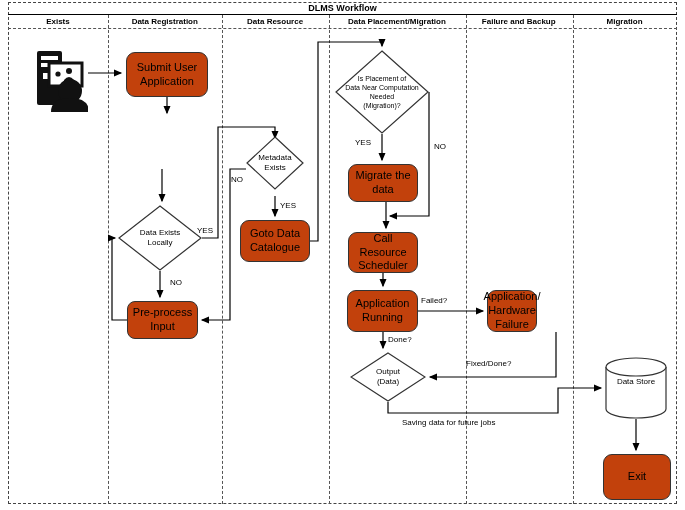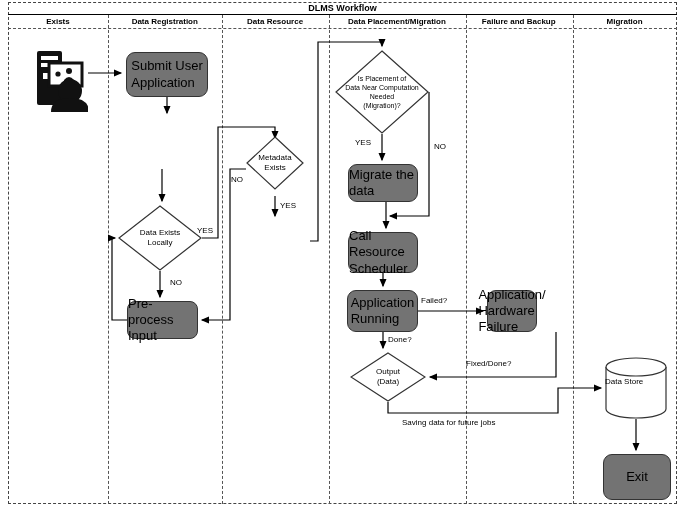--- a/index.html
+++ b/index.html
@@ -10,35 +10,35 @@
   #title-row{position:absolute;left:8px;top:2px;width:669px;height:13px;
          border-bottom:1px solid #000;box-sizing:border-box;
          display:flex;align-items:center;justify-content:center;
          font-size:9px;font-weight:bold;}
   #header-row{position:absolute;left:8px;top:15px;width:669px;height:14px;
          border-bottom:1px dashed #555;box-sizing:border-box;display:flex;}
   .hcell{display:flex;align-items:center;justify-content:center;
          font-size:8px;font-weight:bold;box-sizing:border-box;}
   .vline{position:absolute;top:15px;height:489px;width:0;
          border-left:1px dashed #555;}
-  .node{position:absolute;background:#737373;border:1px solid #333;border-radius:9px;
-        display:flex;align-items:center;justify-content:center;
-        white-space:pre-line;font-size:13px;line-height:1.25;box-sizing:border-box;z-index:3;}
+  .node{position:absolute;background:#c2410c;border:1px solid #333;border-radius:9px;
+        display:flex;align-items:center;justify-content:center;text-align:center;
+        white-space:pre-line;font-size:11px;line-height:1.25;box-sizing:border-box;z-index:3;}
   .diamond{position:absolute;z-index:3;}
   .diamond svg{position:absolute;left:0;top:0;width:100%;height:100%;}
   .diamond .lbl{position:absolute;left:0;top:0;right:0;bottom:0;
         display:flex;align-items:center;justify-content:center;text-align:center;
         white-space:pre-line;font-size:8px;line-height:1.2;}
   .diamond.small-text .lbl{font-size:7px;line-height:1.3;}
   .elabel{position:absolute;font-size:8px;white-space:nowrap;z-index:4;background:transparent;}
   #connectors{position:absolute;left:0;top:0;width:685px;height:510px;z-index:2;}
   #user-icon-wrap{position:absolute;left:36px;top:50px;width:52px;height:62px;z-index:3;}
   #datastore-wrap{position:absolute;left:605px;top:357px;width:62px;height:62px;z-index:3;}
   #datastore-wrap svg{position:absolute;left:0;top:0;}
-  #datastore-wrap .lbl{position:absolute;left:0;top:20px;width:62px;font-size:8px;}
+  #datastore-wrap .lbl{position:absolute;left:0;top:20px;width:62px;text-align:center;font-size:8px;}
 </style>
 </head>
 <body>
 
 <div id="stage">
   <div id="frame"></div>
 
   <div id="title-row">DLMS Workflow</div>
 
   <div id="header-row">
@@ -93,20 +93,22 @@
       <circle cx="33" cy="21" r="3" fill="#111"></circle>
       <path d="M28 30 Q33 24 38 30 L38 31 H28 Z" fill="#111"></path>
       <circle cx="34" cy="41" r="12" fill="#111"></circle>
       <path d="M15 62 Q15 48 34 48 Q53 48 53 62 Z" fill="#111"></path>
     </svg>
   </div>
 
   <div class="node" style="left:126px;top:52px;width:82px;height:45px">Submit User
 Application</div>
   <div class="node" style="left:127px;top:301px;width:71px;height:38px;border-radius:8px">Pre-process Input</div>
+  <div class="node" style="left:240px;top:220px;width:70px;height:42px">Goto Data
+Catalogue</div>
   <div class="node" style="left:348px;top:164px;width:70px;height:38px">Migrate the data</div>
   <div class="node" style="left:348px;top:232px;width:70px;height:41px">Call Resource
 Scheduler</div>
   <div class="node" style="left:347px;top:290px;width:71px;height:42px">Application
 Running</div>
   <div class="node" style="left:487px;top:290px;width:50px;height:42px">Application/
 Hardware
 Failure</div>
   <div class="node" style="left:603px;top:454px;width:68px;height:46px">Exit</div>
 

